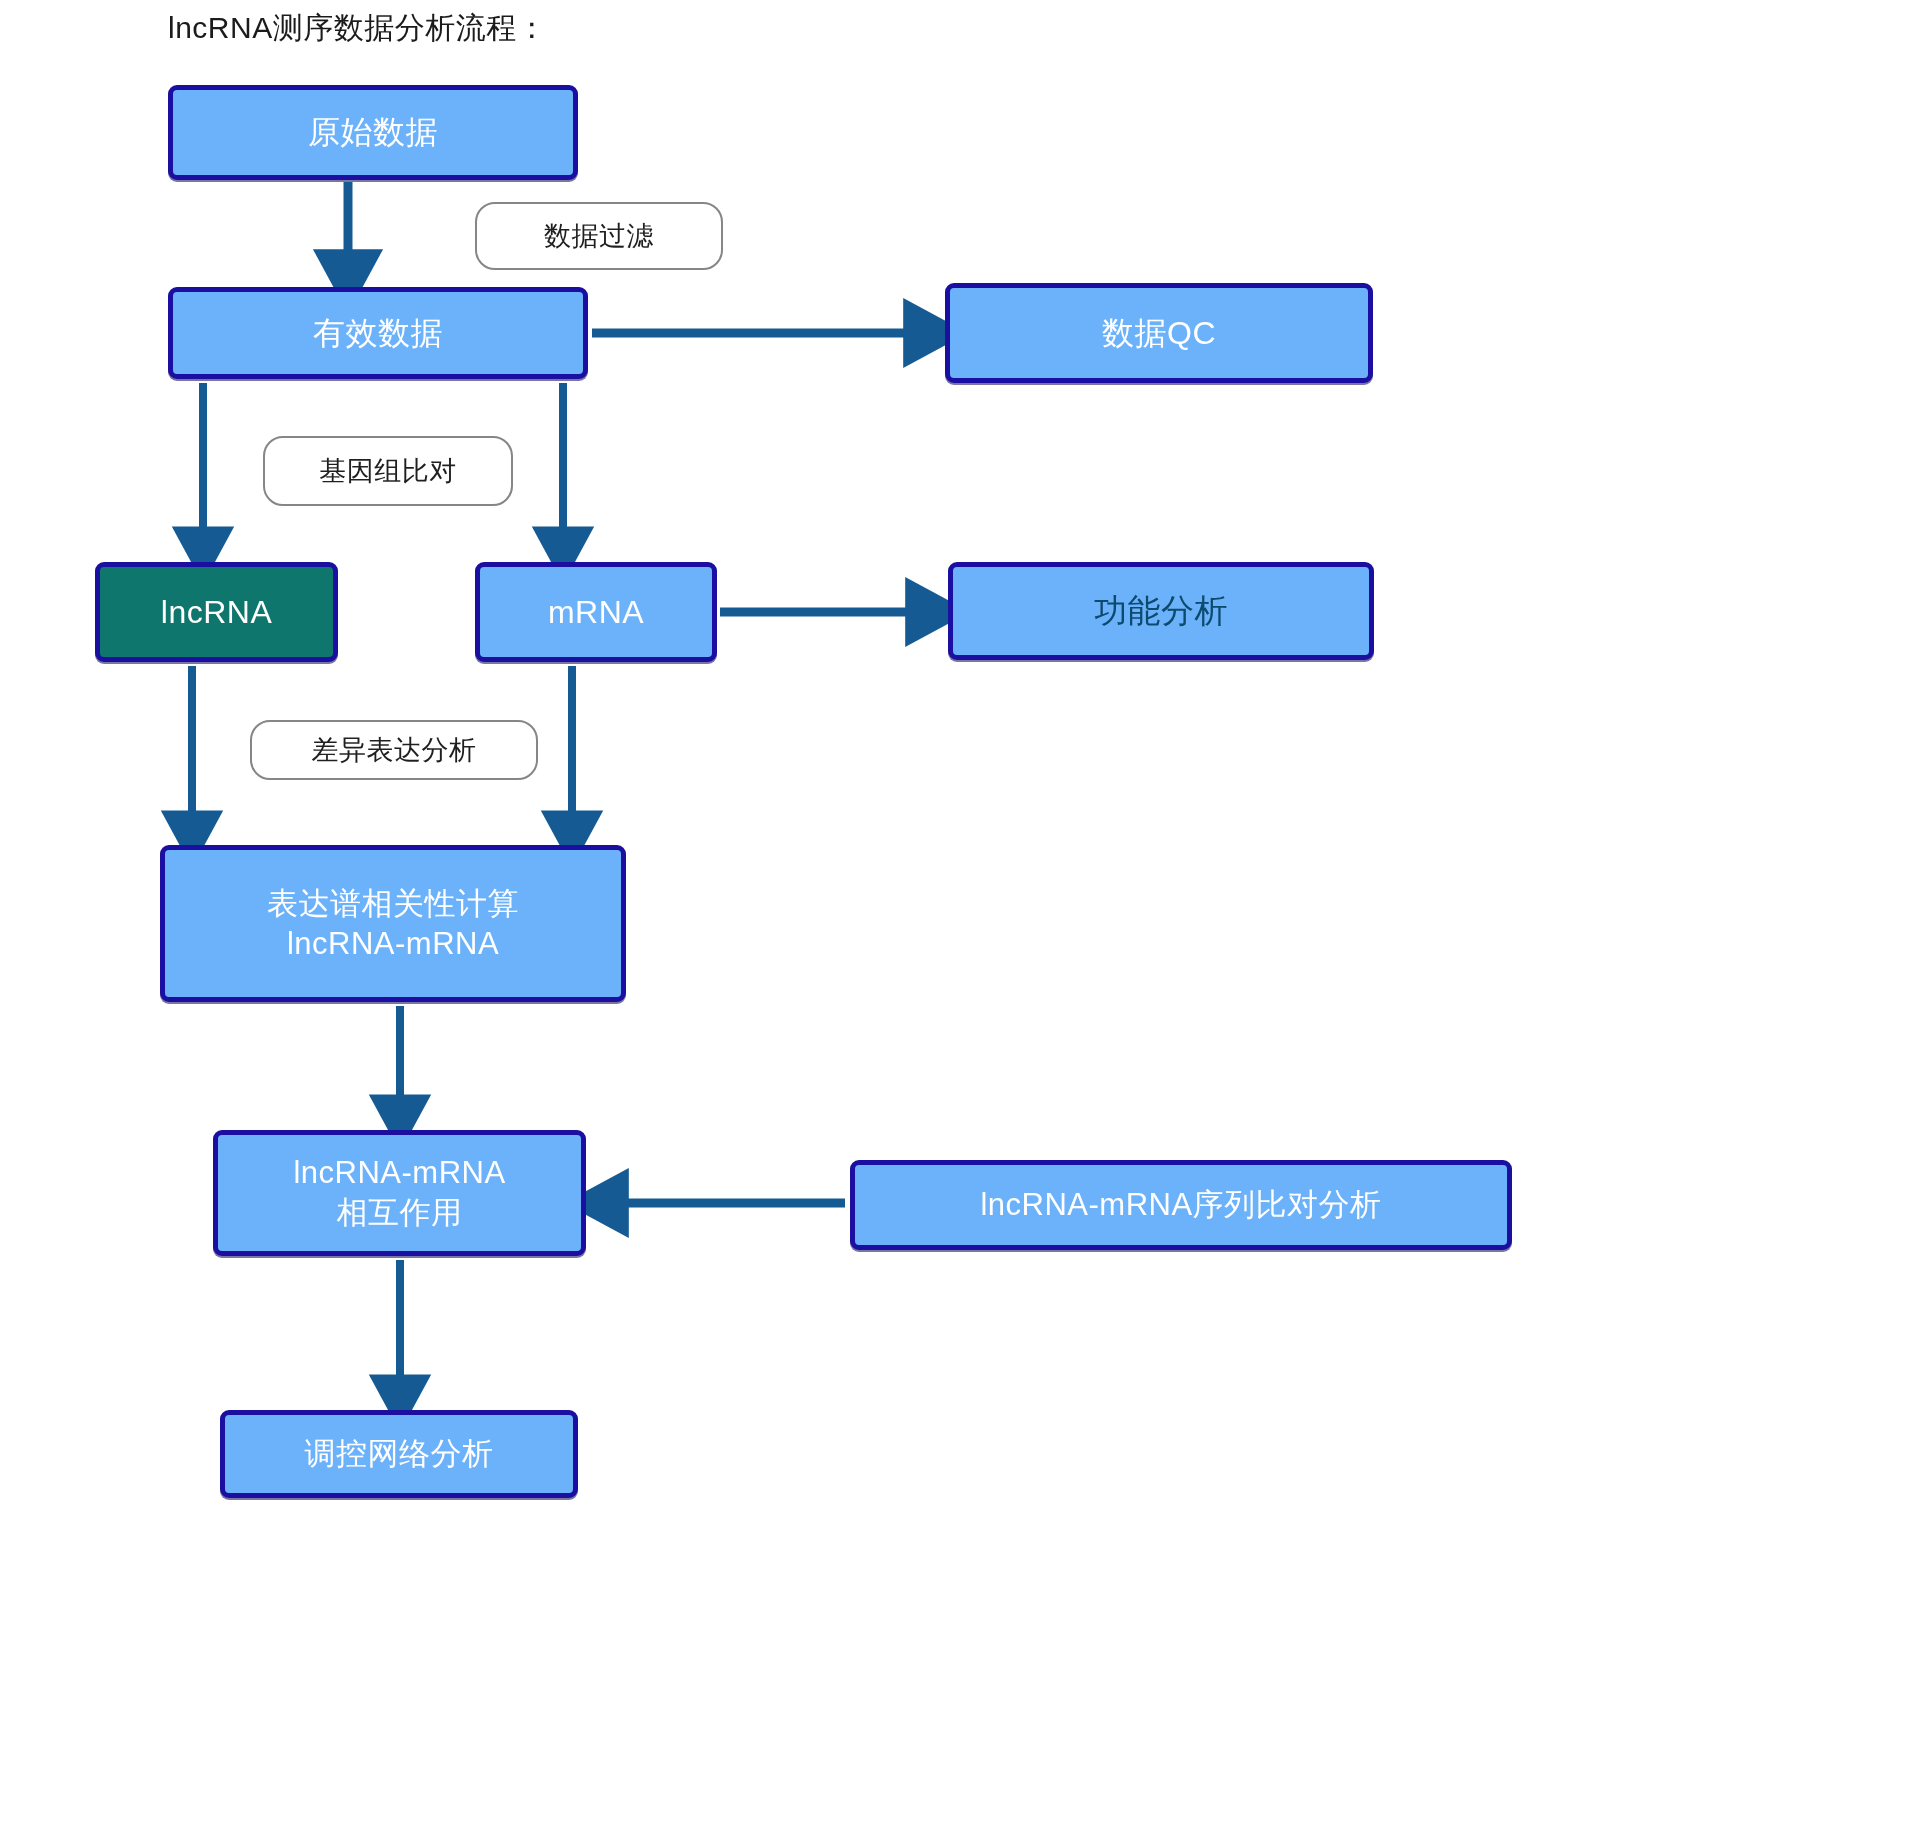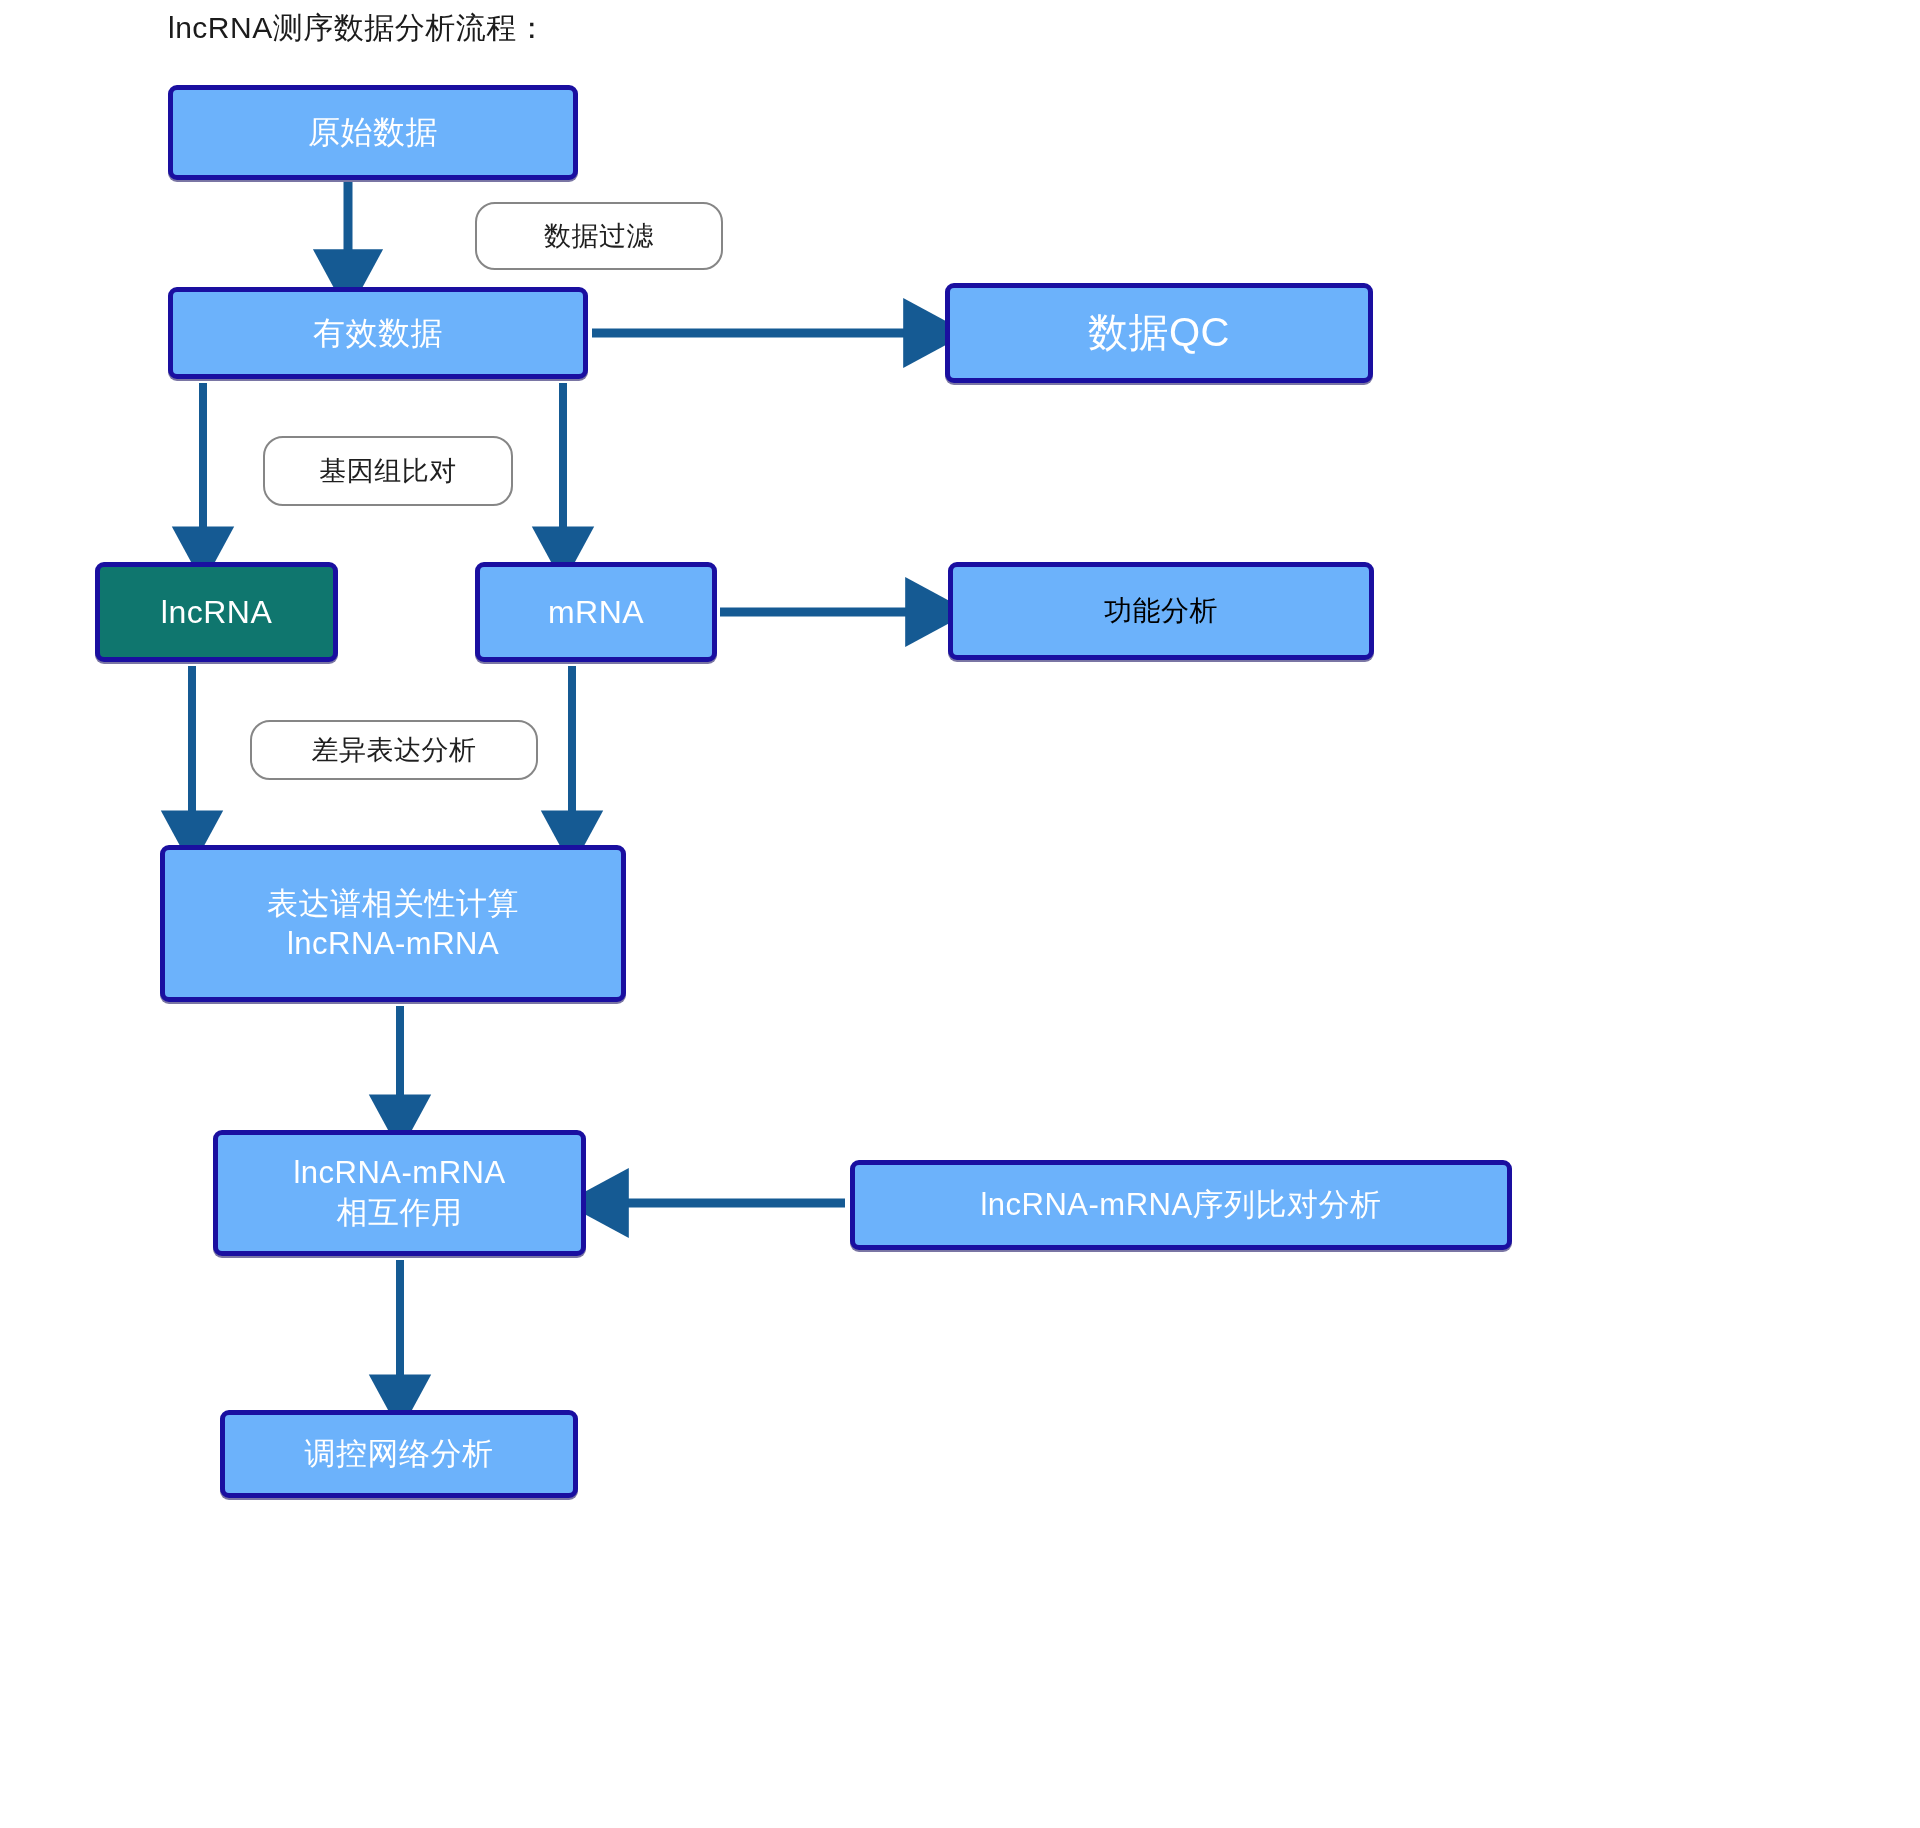--- a/index.html
+++ b/index.html
@@ -126,30 +126,30 @@
       <path d="M 400,1260 L 400,1400" stroke="#155a93" stroke-width="8" fill="none" marker-end="url(#ah)"></path>
     </g>
   </svg>
 
   <div class="node" style="left: 168px; top: 85px; width: 410px; height: 95px; font-size: 32px; background: rgb(108, 178, 251); border-color: rgb(26, 15, 160); color: rgb(255, 255, 255);">
     <span class="node-text">原始数据</span>
   </div>
   <div class="node" style="left: 168px; top: 287px; width: 420px; height: 92px; font-size: 32px; background: rgb(108, 178, 251); border-color: rgb(26, 15, 160); color: rgb(255, 255, 255);">
     <span class="node-text">有效数据</span>
   </div>
-  <div class="node" style="left: 945px; top: 283px; width: 428px; height: 100px; font-size: 40px; background: rgb(108, 178, 251); border-color: rgb(26, 15, 160); color: rgb(255, 255, 255);">
+  <div class="node" style="left: 945px; top: 283px; width: 428px; height: 100px; font-size: 32px; background: rgb(108, 178, 251); border-color: rgb(26, 15, 160); color: rgb(255, 255, 255);">
     <span class="node-text">数据QC</span>
   </div>
   <div class="node" style="left: 95px; top: 562px; width: 243px; height: 100px; font-size: 32px; background: #0f766e; border-color: rgb(26, 15, 160); color: rgb(255, 255, 255);">
     <span class="node-text">lncRNA</span>
   </div>
   <div class="node" style="left: 475px; top: 562px; width: 242px; height: 100px; font-size: 32px; background: rgb(108, 178, 251); border-color: rgb(26, 15, 160); color: rgb(255, 255, 255);">
     <span class="node-text">mRNA</span>
   </div>
-  <div class="node" style="left: 948px; top: 562px; width: 426px; height: 98px; font-size: 28px; background: rgb(108, 178, 251); border-color: rgb(26, 15, 160); color: #000000;">
+  <div class="node" style="left: 948px; top: 562px; width: 426px; height: 98px; font-size: 33px; background: rgb(108, 178, 251); border-color: rgb(26, 15, 160); color: #0c4a6e;">
     <span class="node-text">功能分析</span>
   </div>
   <div class="node" style="left: 160px; top: 845px; width: 466px; height: 157px; font-size: 31px; background: rgb(108, 178, 251); border-color: rgb(26, 15, 160); color: rgb(255, 255, 255);">
     <span class="node-text">表达谱相关性计算
 lncRNA-mRNA</span>
   </div>
   <div class="node" style="left: 213px; top: 1130px; width: 373px; height: 126px; font-size: 31px; background: rgb(108, 178, 251); border-color: rgb(26, 15, 160); color: rgb(255, 255, 255);">
     <span class="node-text">lncRNA-mRNA
 相互作用</span>
   </div>

